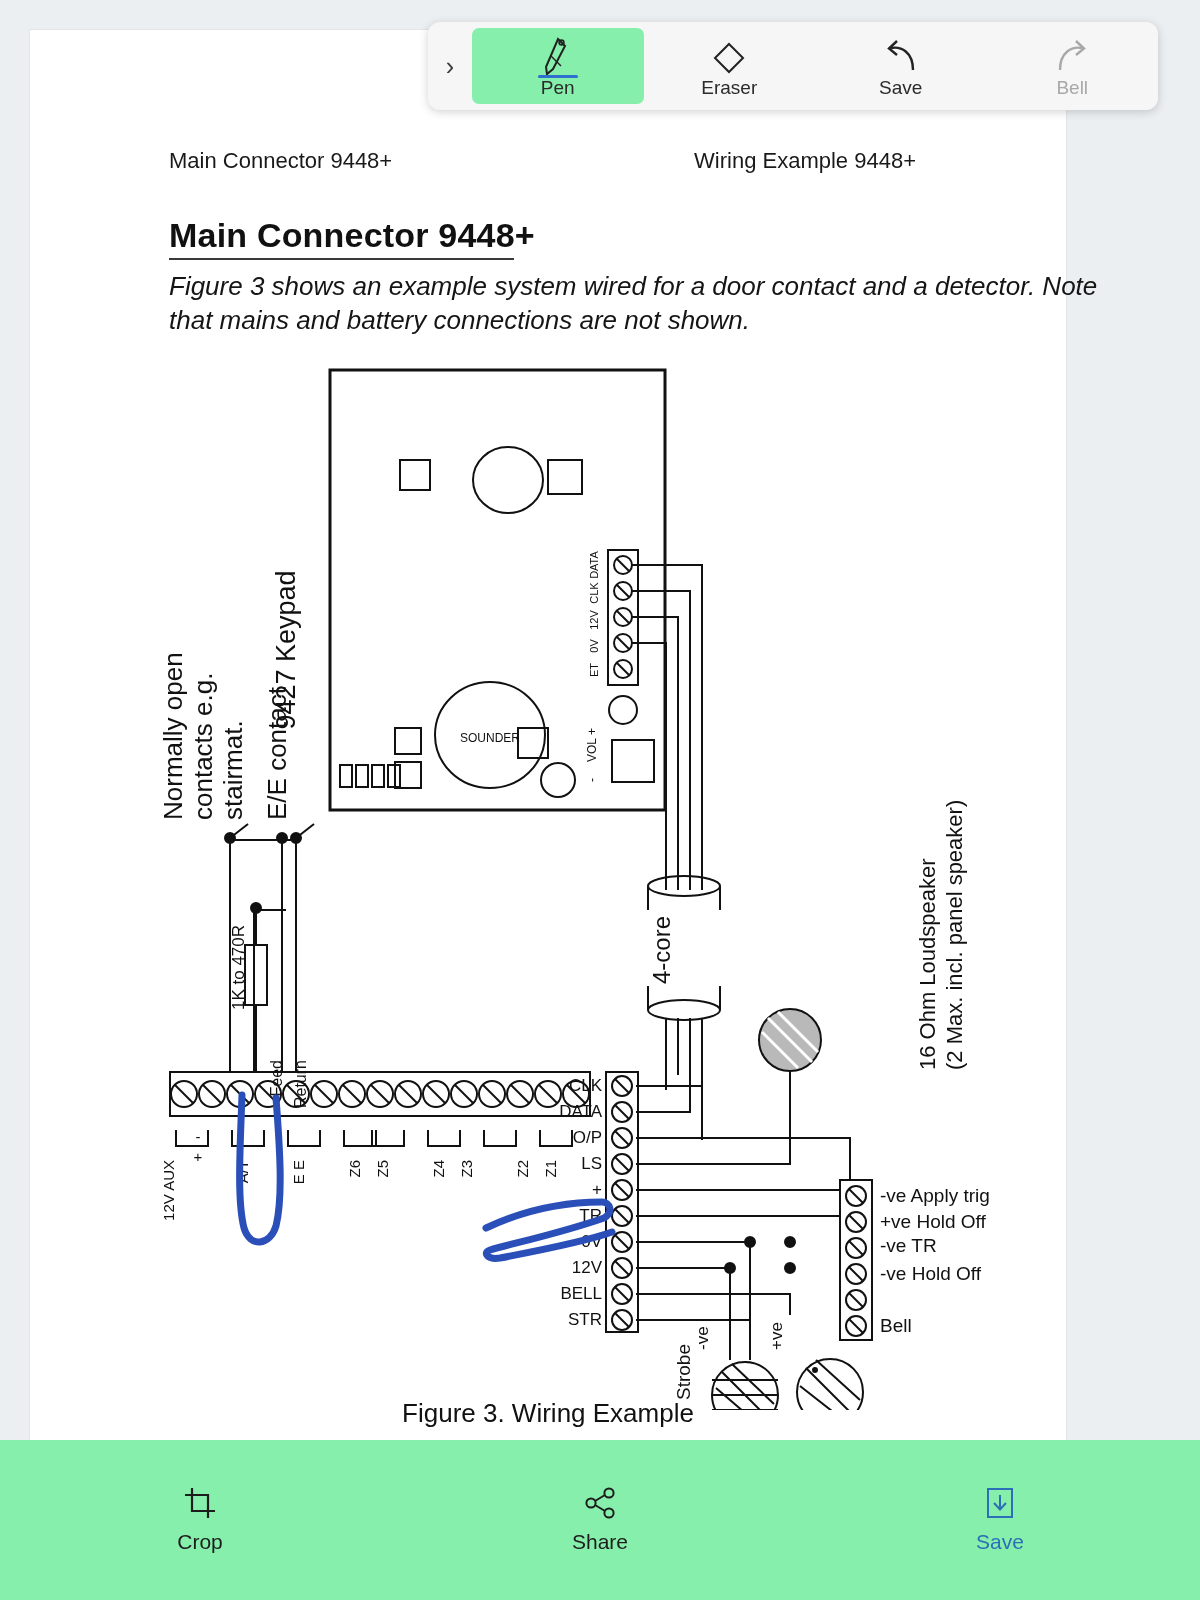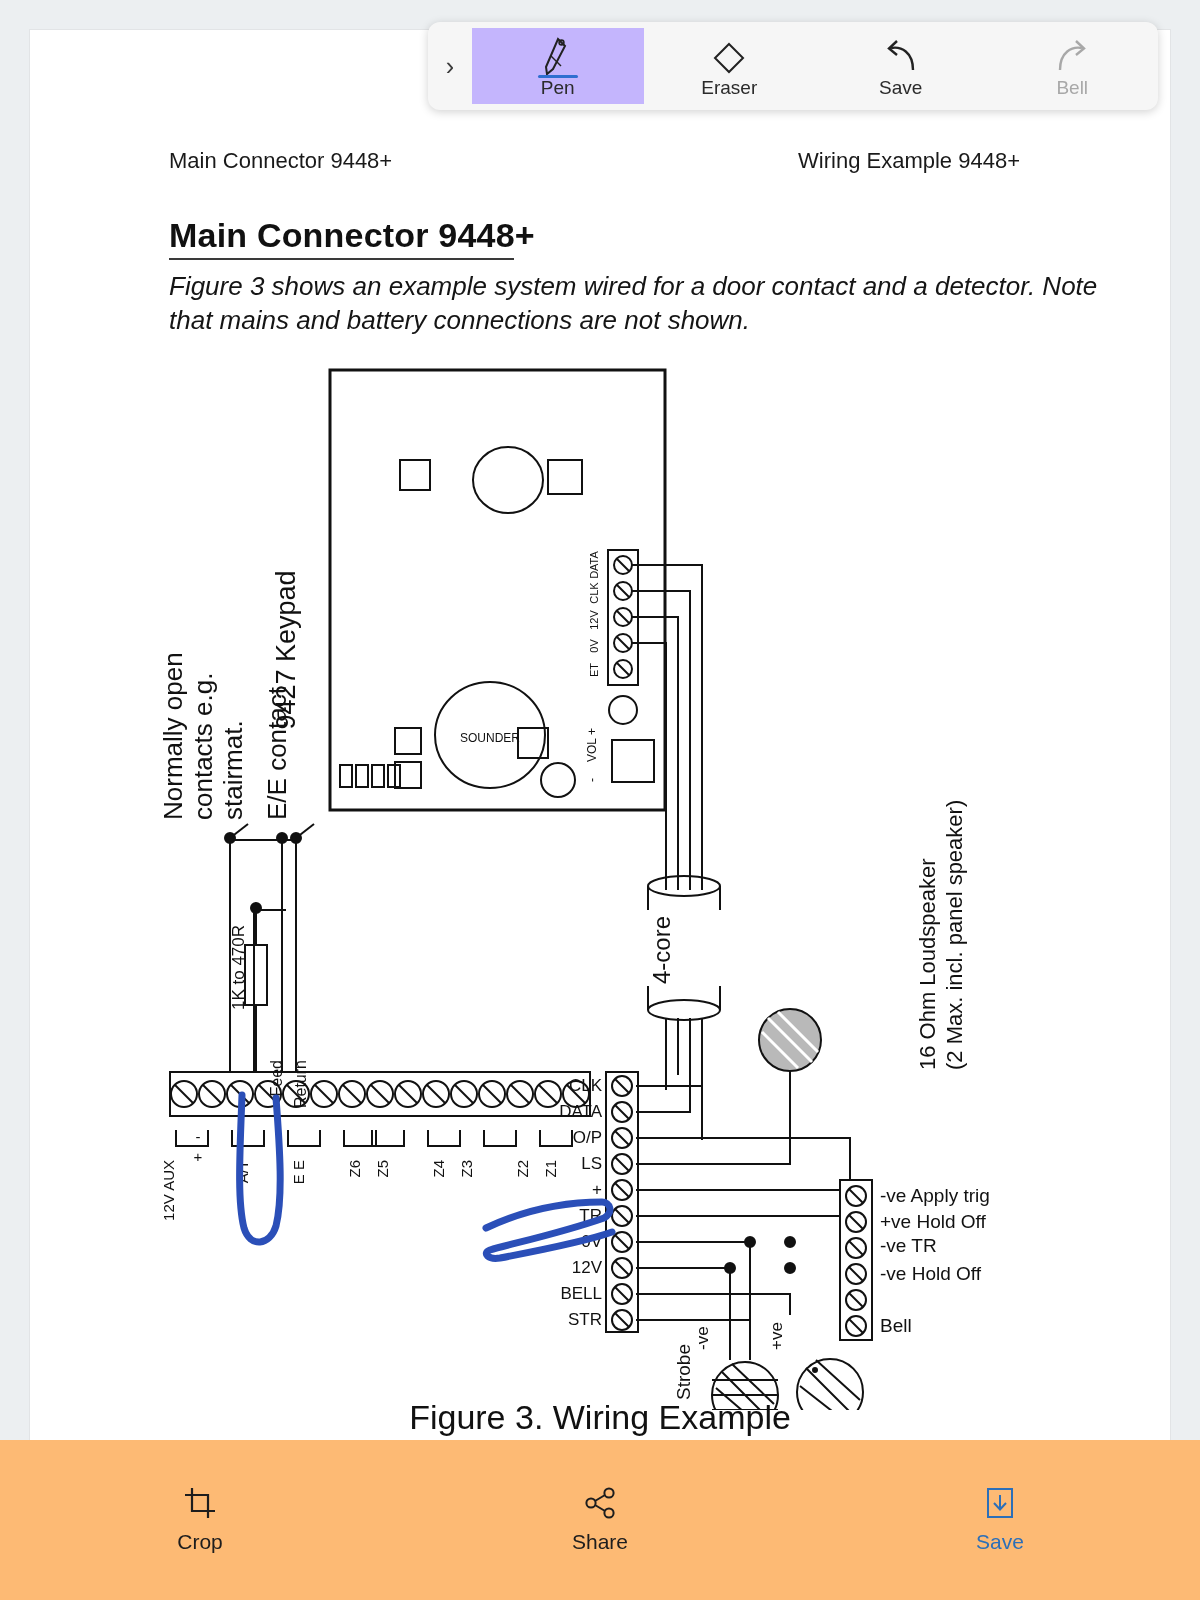--- a/index.html
+++ b/index.html
@@ -13,21 +13,21 @@
   #root {
     position: relative;
     width: 1200px; height: 1600px;
     background: #eceff1;
   }
 
   
   .page {
     position: absolute;
     left: 30px; top: 30px;
-    width: 1140px; height: 1410px;
+    width: 1036px; height: 1410px;
     background: #ffffff;
     box-shadow: 0 0 0 1px #e2e4e6;
   }
 
   
   .toolbar {
     position: absolute;
     left: 428px; top: 22px;
     width: 730px; height: 88px;
     background: #f6f6f6;
@@ -48,22 +48,22 @@
     display: flex;
     flex-direction: column;
     align-items: center;
     justify-content: center;
     gap: 2px;
     font-size: 19px;
     color: #2b2b2b;
     position: relative;
   }
   .tb-item.sel {
-    background: #c4b5fd;
-    border-radius: 0;
+    background: #86efac;
+    border-radius: 7px;
     margin: 6px 0;
   }
   .tb-item.dim { color: #a8a8a8; }
   .tb-ico { height: 40px; display: flex; align-items: flex-end; justify-content: center; }
   .tb-label { line-height: 1; }
   .pen-underline {
     position: absolute;
     bottom: 26px;
     width: 40px; height: 3px;
     background: #2f6fd0;
@@ -102,37 +102,37 @@
     font-size: 26px;
     line-height: 1.3;
     color: #151515;
     font-style: italic;
   }
 
   .figcap {
     position: absolute;
     left: 0; right: 0; top: 1368px;
     text-align: center;
-    font-size: 34px;
+    font-size: 26px;
     color: #111;
   }
 
   
   .diagram {
     position: absolute;
     left: 60px; top: 320px;
     width: 1020px; height: 1060px;
   }
 
   
   .bottombar {
     position: absolute;
     left: 0; bottom: 0;
     width: 1200px; height: 160px;
-    background: #fdba74;
+    background: #86efac;
     display: flex;
     align-items: center;
   }
   .bb-item {
     flex: 1;
     display: flex;
     flex-direction: column;
     align-items: center;
     gap: 10px;
     color: #1d1d1d;

